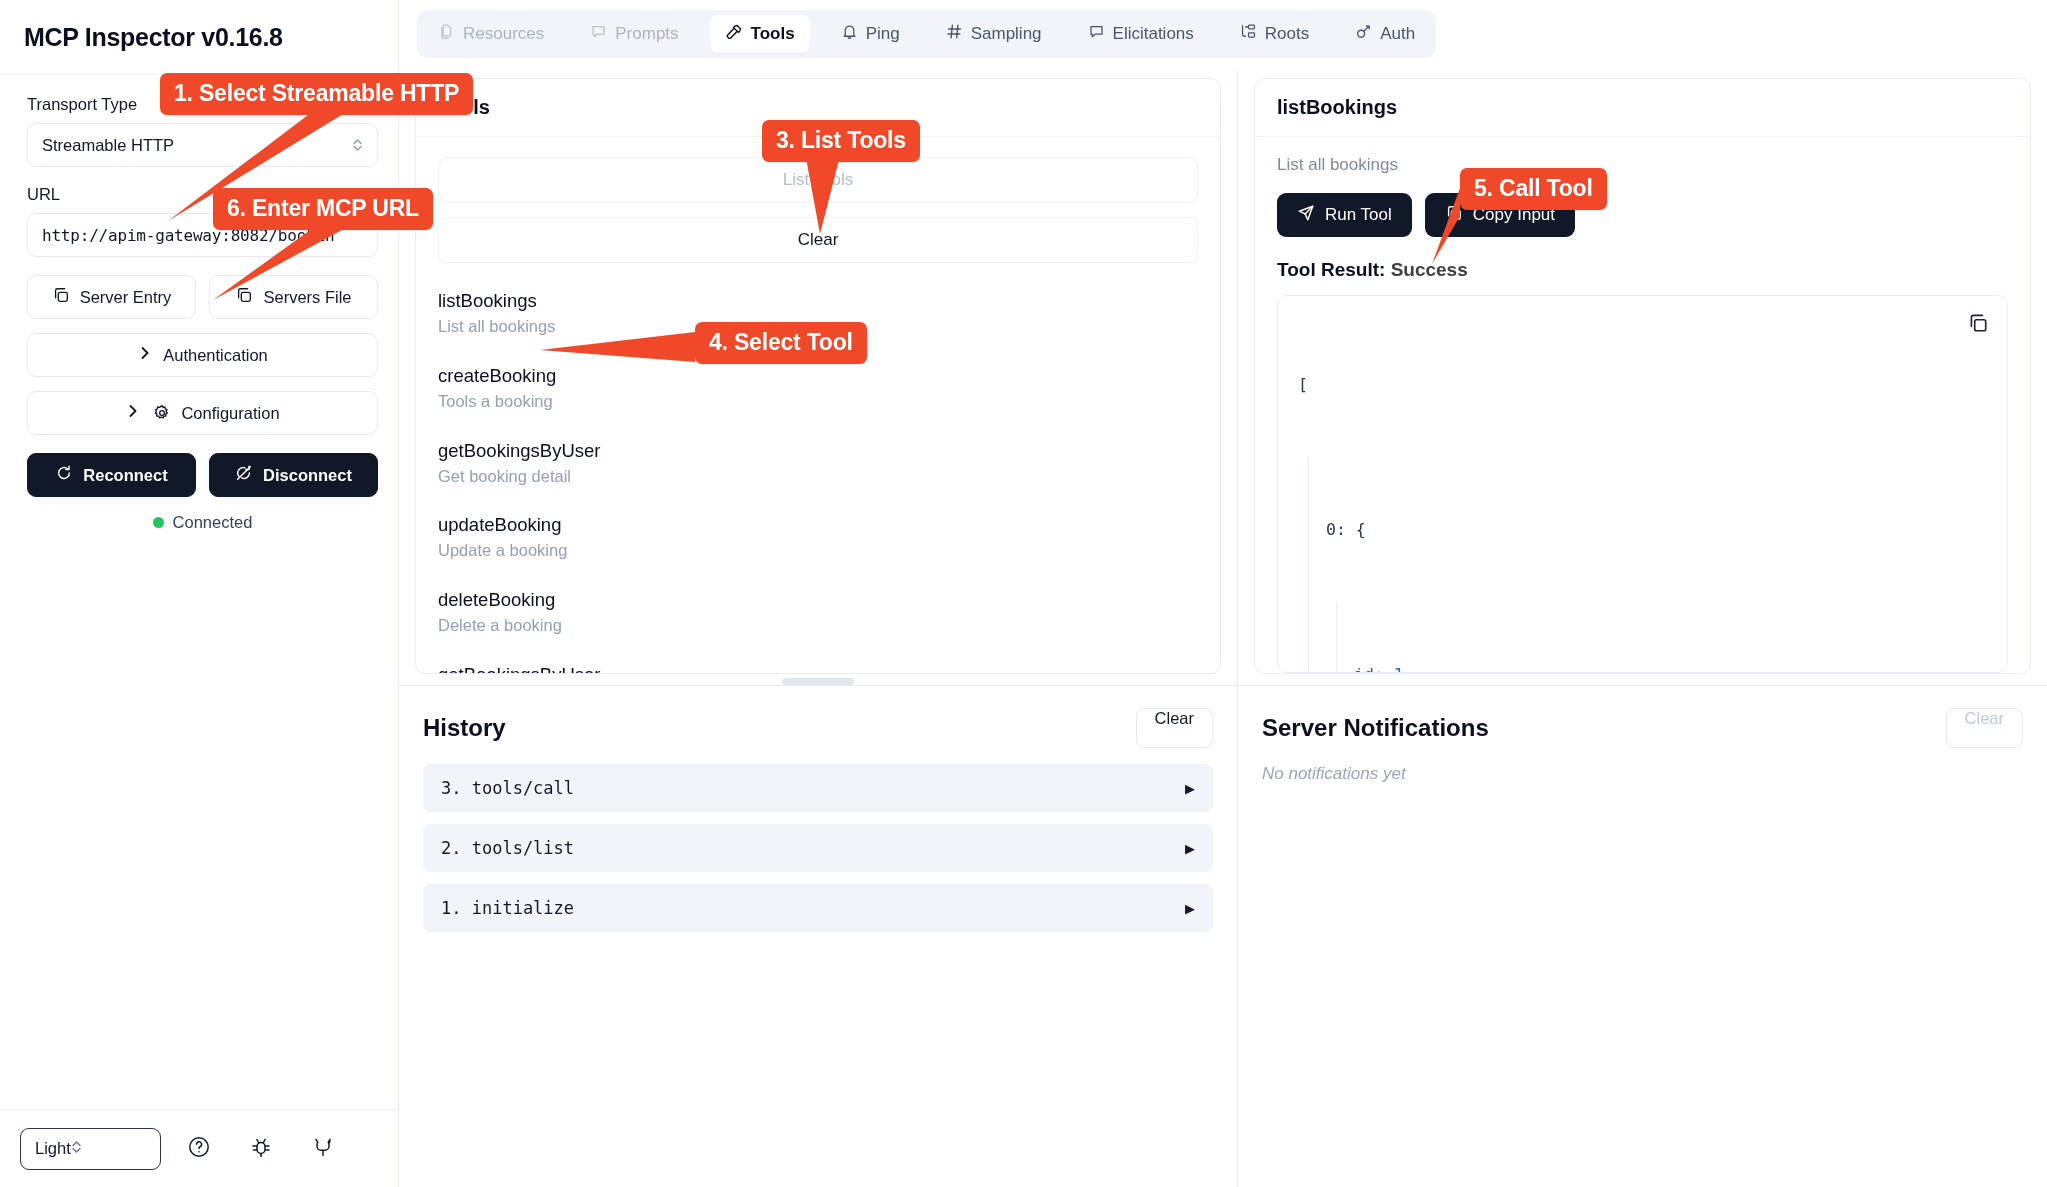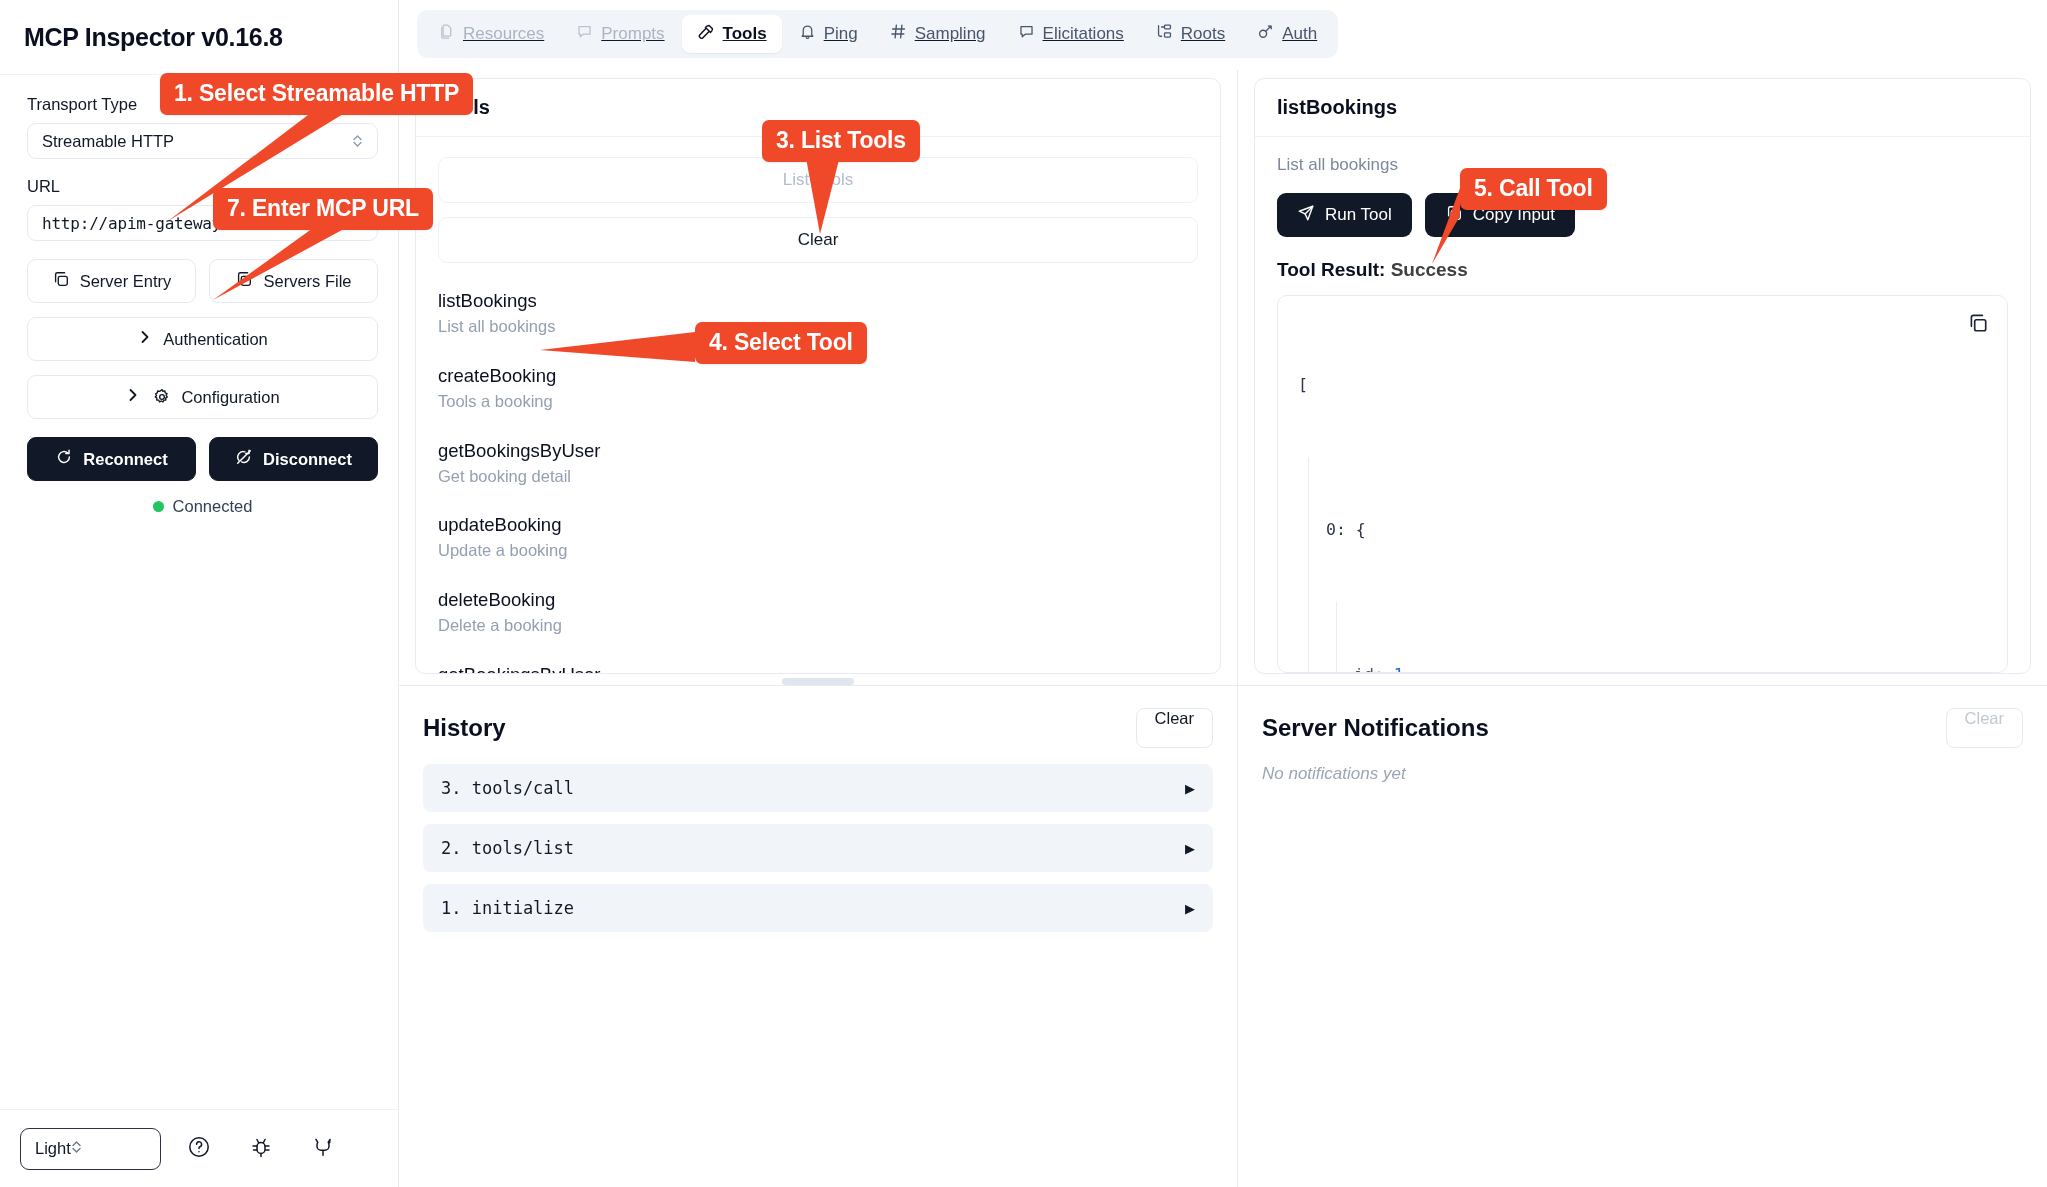--- a/index.html
+++ b/index.html
@@ -21,21 +21,21 @@
     flex: none;
   }
   .sidebar-head {
     height: 75px; display: flex; align-items: center;
     padding: 0 24px; border-bottom: 1px solid #eef1f6;
   }
   .app-title { font-size: 25px; font-weight: 700; letter-spacing: -0.3px; color: #0b1020; }
   .sidebar-body { padding: 20px 20px 0 27px; flex: 1; }
   .field-label { font-size: 16.5px; color: #121826; margin-bottom: 9px; font-weight: 400; }
   .select-box, .text-box {
-    height: 36px; width: 100%;
+    height: 44px; width: 100%;
     border: 1px solid #e6eaf0; border-radius: 9px;
     background: #fff; display: flex; align-items: center;
     padding: 0 14px; font-size: 16.5px; color: #111827;
     position: relative;
   }
   .select-box .updown {
     position: absolute; right: 14px; top: 50%; transform: translateY(-50%);
     display: flex; flex-direction: column; line-height: 6px; color: #8c98ab; font-size: 11px;
   }
   .text-box { font-family: "DejaVu Sans Mono", monospace; font-size: 16px; letter-spacing: -0.2px; overflow: hidden; white-space: nowrap; }
@@ -69,21 +69,21 @@
   .icon-btn {
     width: 48px; height: 48px; display: flex; align-items: center; justify-content: center;
     cursor: pointer; margin-left: 14px;
   }
 
   
   .main { flex: 1; display: flex; flex-direction: column; min-width: 0; }
   .tabsbar { height: 70px; padding: 10px 18px 0 18px; flex: none; }
   .tabslist {
     background: #f1f5f9; border-radius: 11px; height: 48px;
-    display: inline-flex; align-items: center; padding: 5px 6px; gap: 2px; text-decoration: underline;
+    display: inline-flex; align-items: center; padding: 5px 6px; gap: 16px;
   }
   .tab {
     display: flex; align-items: center; gap: 8px; height: 38px;
     padding: 0 15px; border-radius: 8px; font-size: 17px; color: #47566c;
     cursor: pointer; white-space: nowrap;
   }
   .tab.muted { color: #aab4c4; }
   .tab.active { background: #fff; color: #0b1020; font-weight: 600; box-shadow: 0 1px 2px rgba(16,24,40,.06); }
   .tab svg { flex: none; }
 
@@ -551,21 +551,21 @@
     <svg width="260" height="130" viewBox="0 0 260 130" style="left:-12px; top:30px;">
       <polygon points="160,12 200,8 20,118" fill="#F0492A"></polygon>
     </svg>
     <div class="bubble">1. Select Streamable HTTP</div>
   </div>
 
   <div class="callout" style="left:213px; top:188px;">
     <svg width="240" height="130" viewBox="0 0 240 130" style="left:-10px; top:28px;">
       <polygon points="110,12 150,8 10,84" fill="#F0492A"></polygon>
     </svg>
-    <div class="bubble">7. Enter MCP URL</div>
+    <div class="bubble">6. Enter MCP URL</div>
   </div>
 
   <div class="callout" style="left:762px; top:120px;">
     <svg width="160" height="120" viewBox="0 0 160 120" style="left:0px; top:28px;">
       <polygon points="44,10 78,8 58,86" fill="#F0492A"></polygon>
     </svg>
     <div class="bubble">3. List Tools</div>
   </div>
 
   <div class="callout" style="left:695px; top:322px;">

